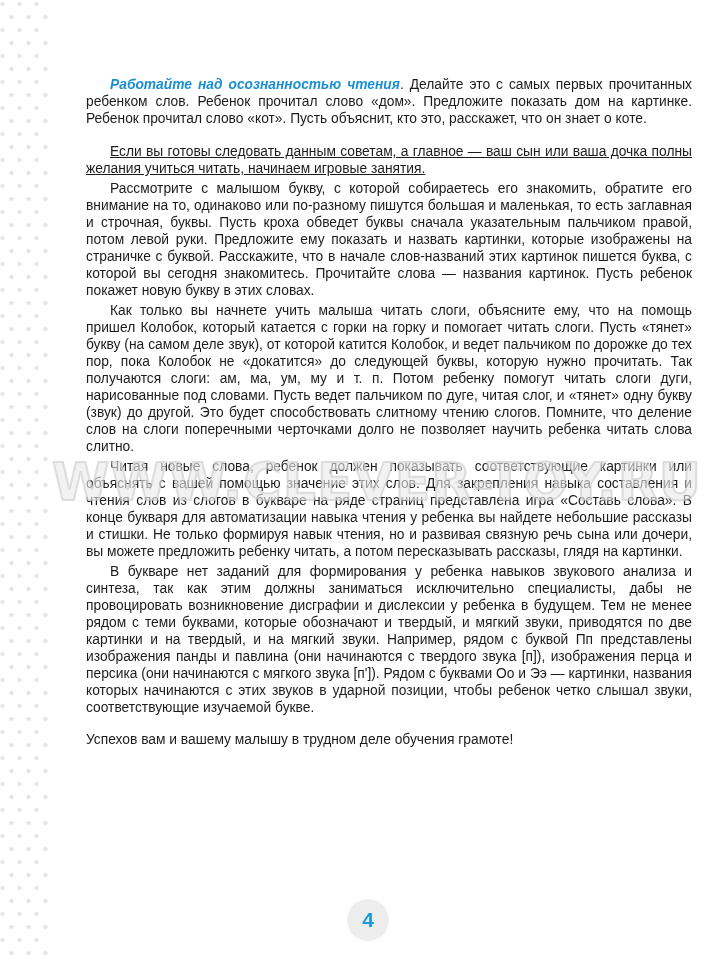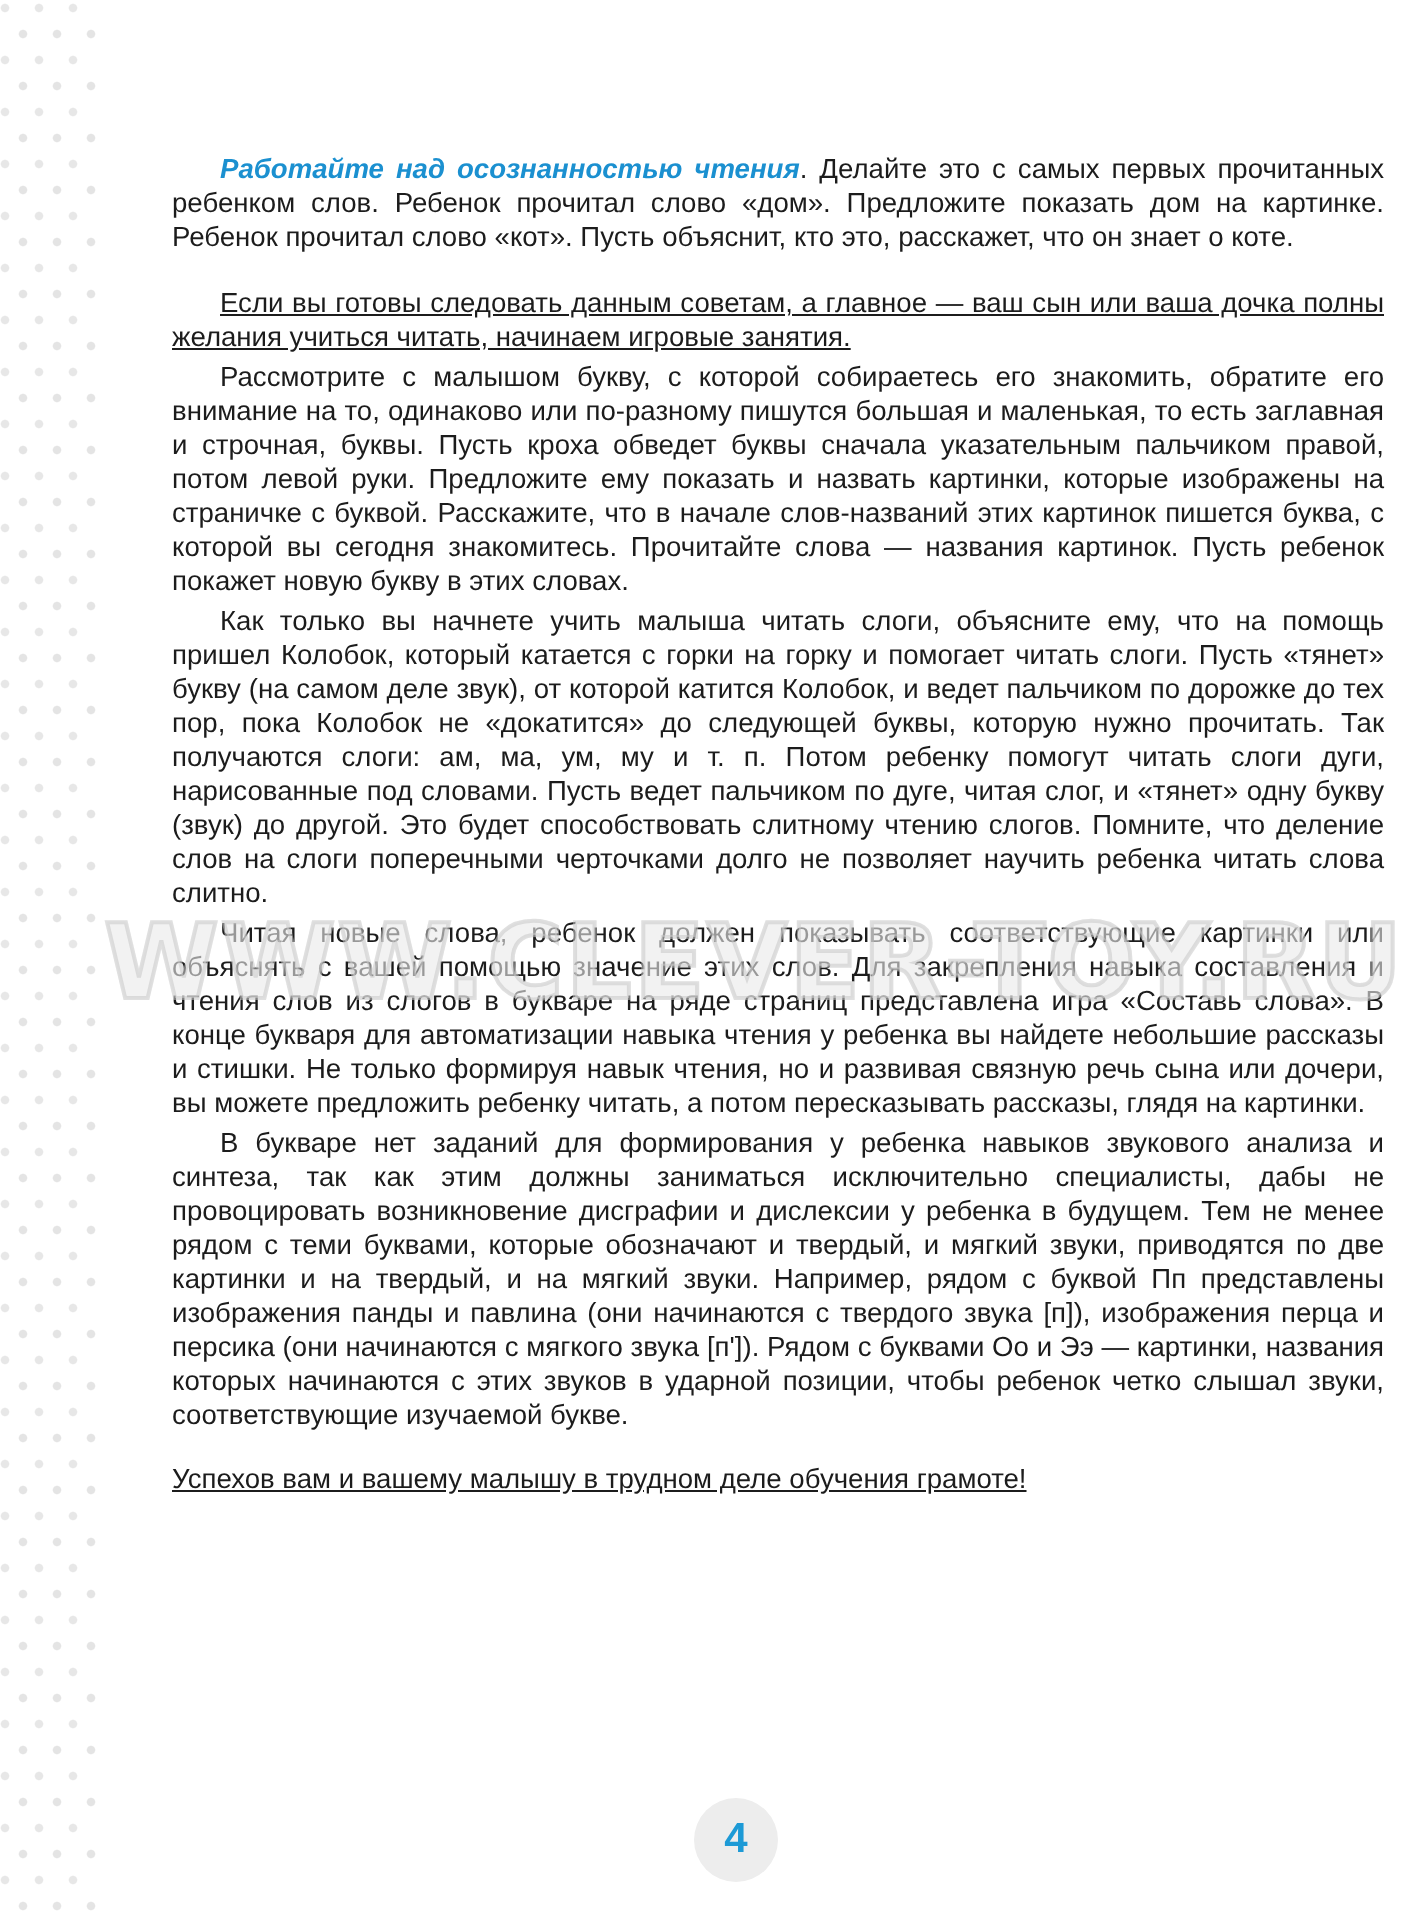--- a/index.html
+++ b/index.html
@@ -49,21 +49,20 @@
   }
   .lead {
     font-weight: bold;
     font-style: italic;
     color: #1b90d0;
   }
   .closing {
     text-align: center;
     text-indent: 0 !important;
     margin-top: 15px !important;
-    text-decoration: underline;
   }
   .watermark {
     position: absolute;
     left: 52px;
     top: 452px;
     width: 660px;
     z-index: 2;
     font-family: "DejaVu Sans", sans-serif;
     font-weight: bold;
     font-size: 52px;

